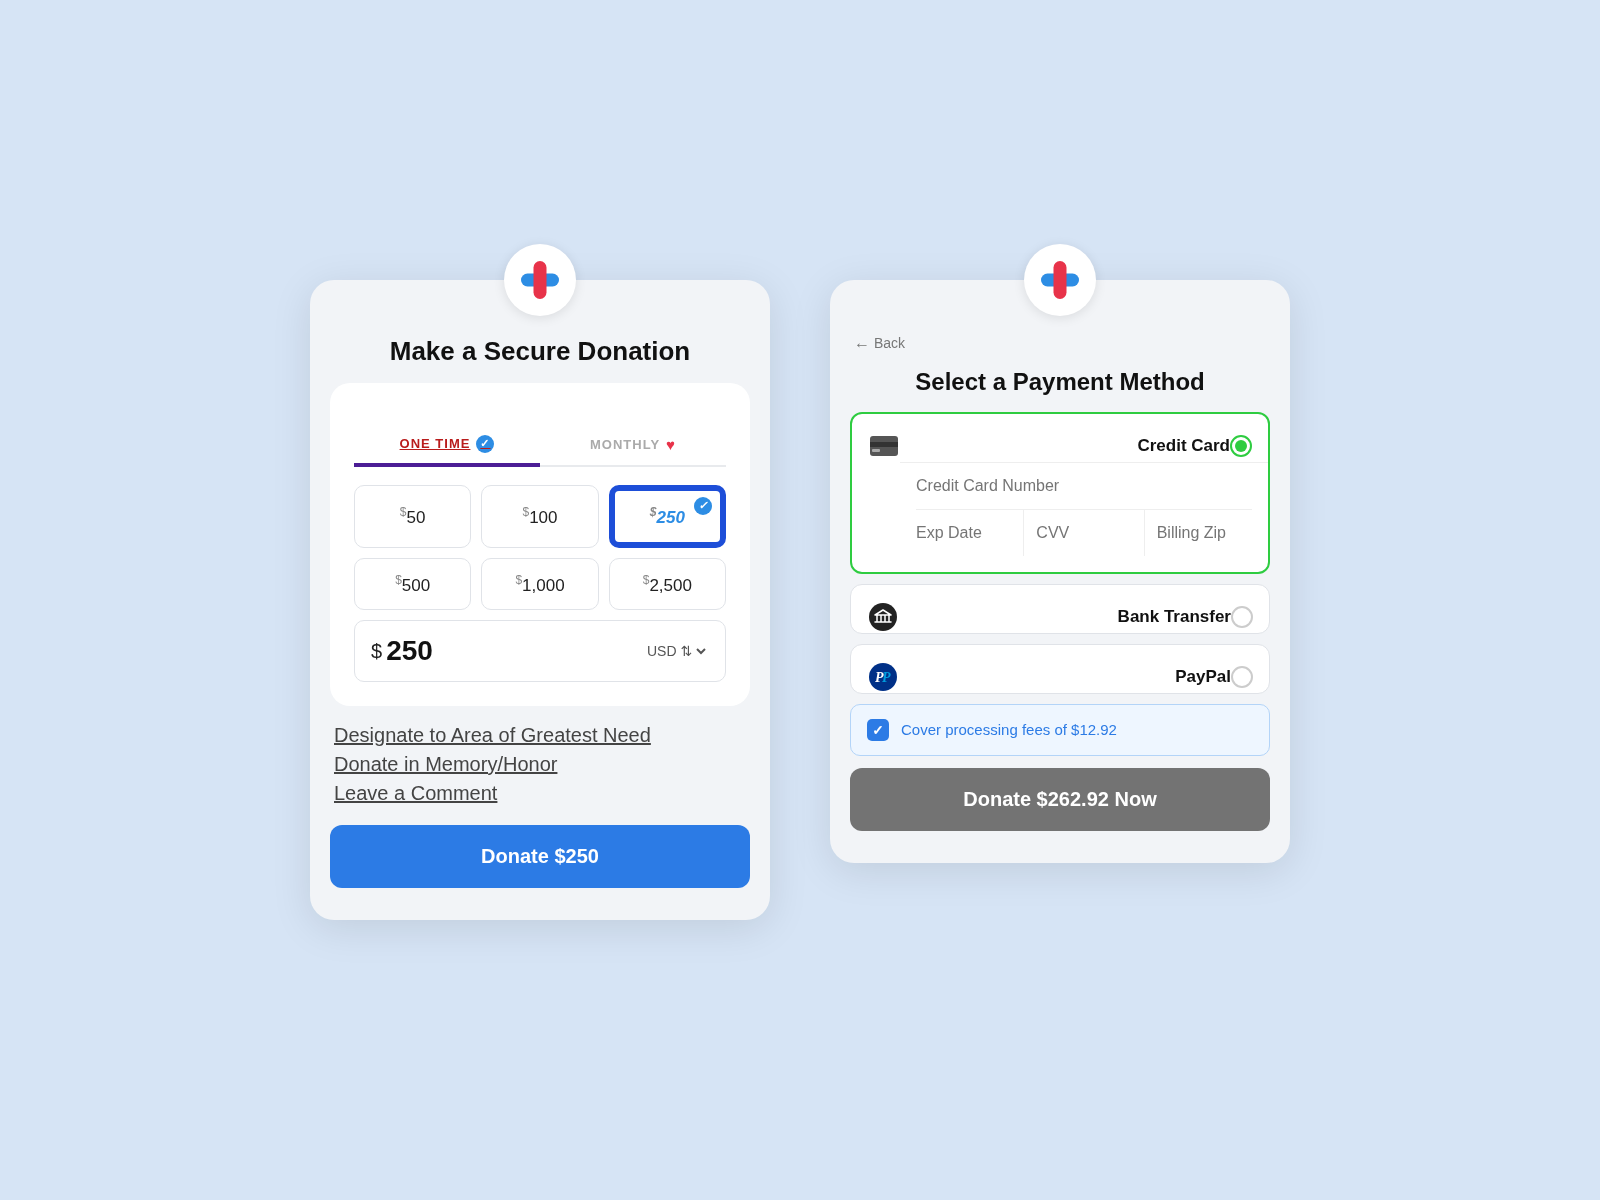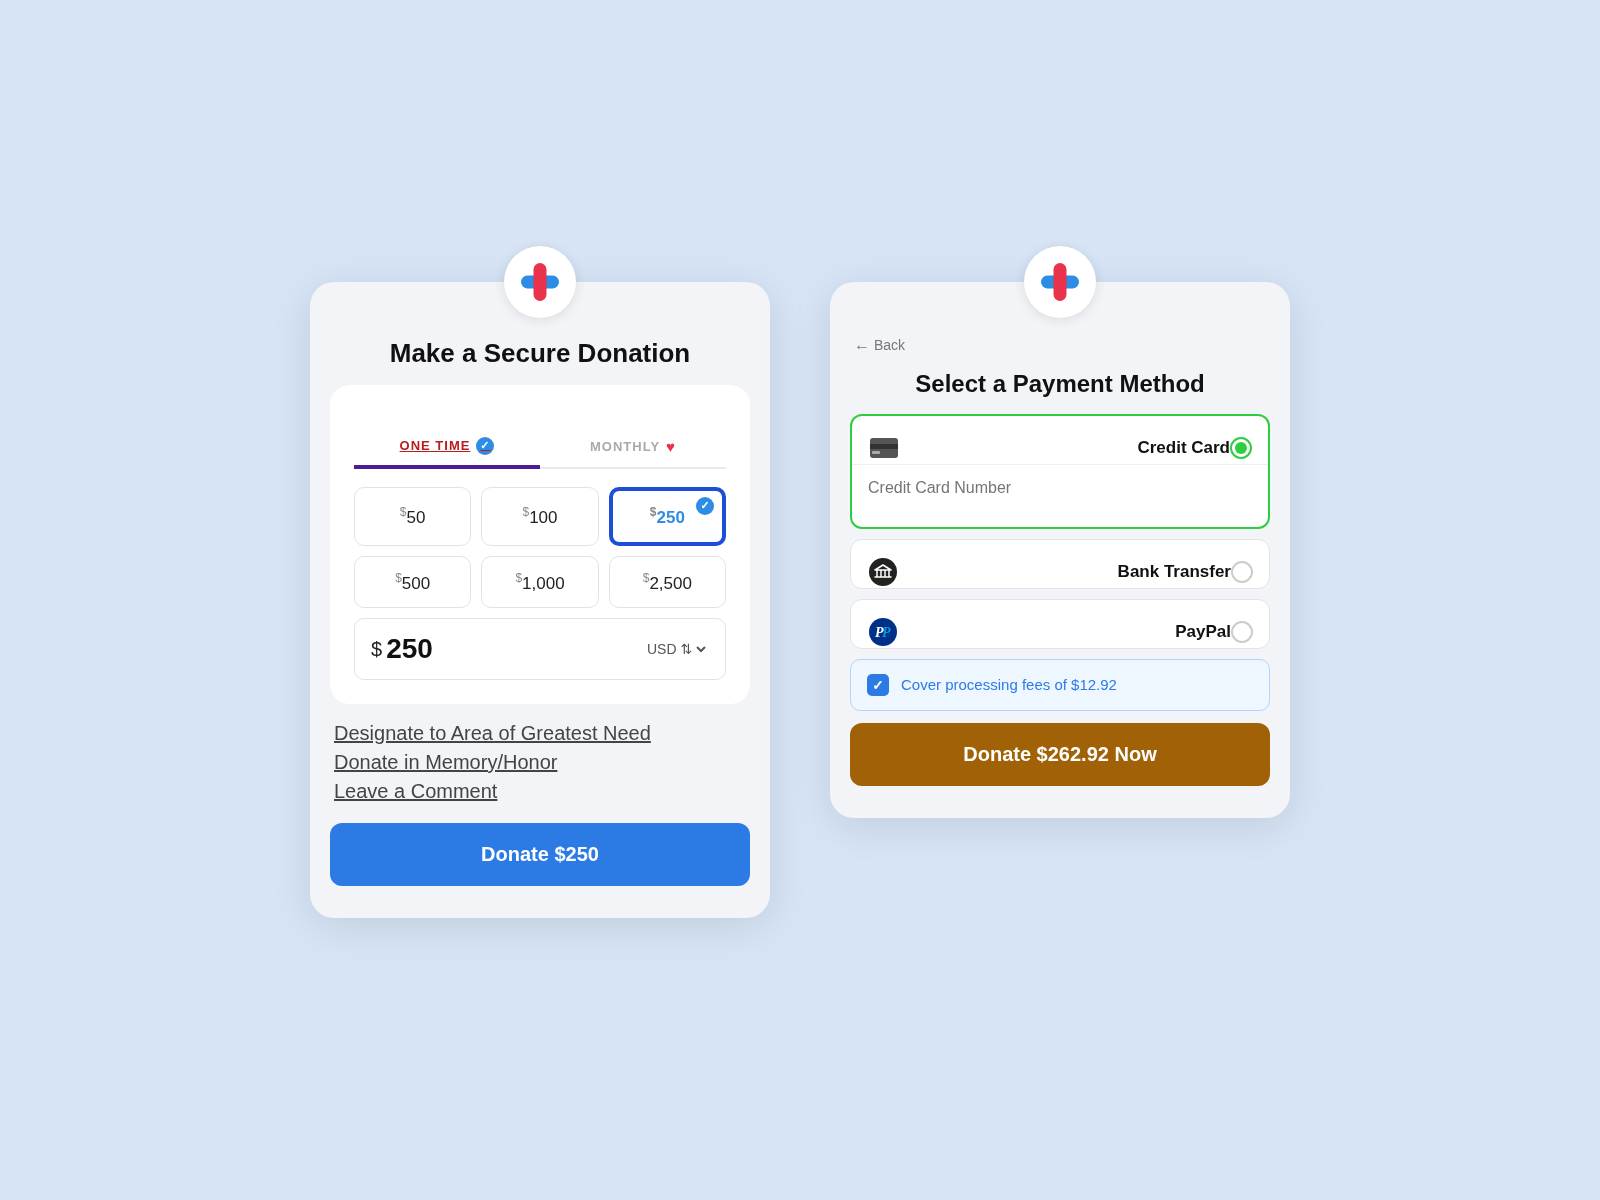--- a/index.html
+++ b/index.html
@@ -152,23 +152,24 @@
       cursor: pointer;
       text-align: center;
       position: relative;
     }
     .amount-btn sup {
       font-size: 12px;
       color: #888;
       vertical-align: super;
     }
     .amount-btn.selected {
-      border: 4px solid #1d4ed8;
+      border: 6px solid #1d4ed8;
       color: #2d8de4;
       font-weight: 700;
+      font-style: italic;
     }
     .amount-btn .check-badge {
       position: absolute;
       top: 6px;
       right: 8px;
       width: 18px;
       height: 18px;
       background: #2d8de4;
       border-radius: 50%;
       display: flex;
@@ -319,20 +320,21 @@
       content: '';
       width: 12px;
       height: 12px;
       border-radius: 50%;
       background: #2ecc40;
     }
 
     .cc-fields {
       padding: 0 16px 16px 16px;
       border-top: 1px solid #eee;
+      margin-left: 48px;
     }
     .cc-field {
       border: none;
       border-bottom: 1px solid #eee;
       background: transparent;
       padding: 14px 0;
       font-size: 16px;
       color: #aaa;
       outline: none;
       width: 100%;
@@ -396,21 +398,21 @@
       font-size: 15px;
       color: #2c7be5;
       font-weight: 500;
       text-align: right;
     }
 
     .donate-now-btn {
       display: block;
       width: calc(100% - 40px);
       margin: 12px 20px 0 20px;
-      background: #a16207;
+      background: #737373;
       color: white;
       font-size: 20px;
       font-weight: 800;
       border: none;
       border-radius: 12px;
       padding: 20px;
       cursor: pointer;
       text-align: center;
     }
   </style>
@@ -502,20 +504,25 @@
               <rect width="28" height="20" rx="3" fill="#555"></rect>
               <rect x="0" y="6" width="28" height="5" fill="#333"></rect>
               <rect x="2" y="13" width="8" height="3" rx="1" fill="#aaa"></rect>
             </svg>
           </div>
           <span class="payment-option-label">Credit Card</span>
           <div class="radio-btn checked"></div>
         </div>
         <div class="cc-fields">
           <input class="cc-number-field" type="text" placeholder="Credit Card Number" style="">
+          <div class="cc-field-group">
+            <input class="cc-field" type="text" placeholder="Exp Date" style="">
+            <input class="cc-field" type="text" placeholder="CVV" style="">
+            <input class="cc-field" type="text" placeholder="Billing Zip" style="">
+          </div>
         </div>
       </div>
 
       <div class="payment-option">
         <div class="payment-option-header">
           <div class="payment-option-icon">
             <svg width="28" height="28" viewBox="0 0 28 28">
               <circle cx="14" cy="14" r="14" fill="#222"></circle>
               <path d="M6 19h16M8 12v7M12 12v7M16 12v7M20 12v7M14 7l8 5H6l8-5z" stroke="white" stroke-width="1.5" fill="none" stroke-linecap="round" stroke-linejoin="round"></path>
             </svg>

